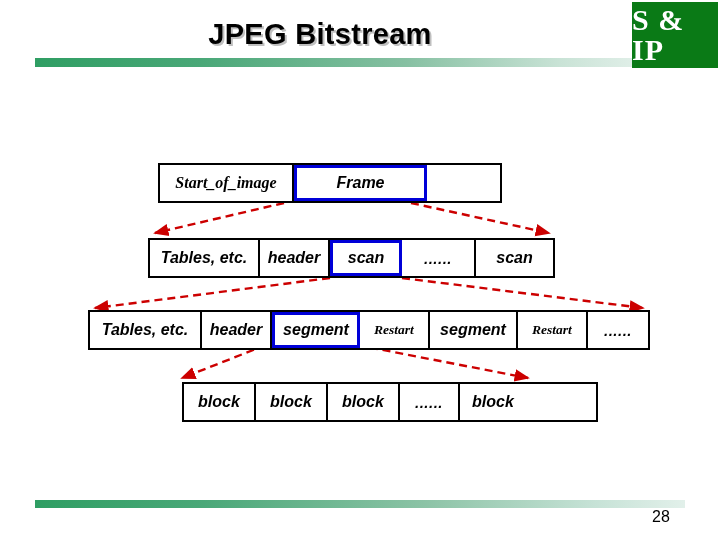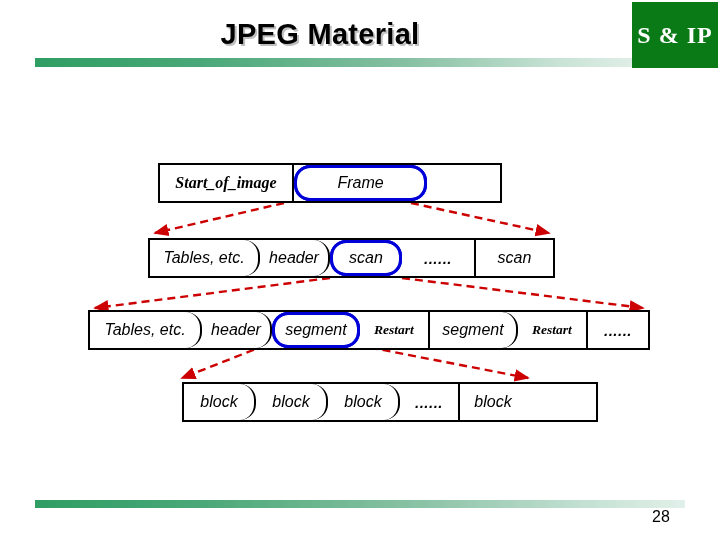--- a/index.html
+++ b/index.html
@@ -46,21 +46,21 @@
     width: 86px;
     height: 66px;
     background: #0a7a16;
     display: flex;
     align-items: center;
     justify-content: center;
   }
   #logo-text {
     font-family: "Liberation Serif", serif;
     font-weight: bold;
-    font-size: 24px;
+    font-size: 30px;
     color: #ffffff;
     letter-spacing: 1px;
     line-height: 1;
   }
 
   
   #diagram {
     position: absolute;
     left: 0;
     top: 0;
@@ -100,23 +100,22 @@
   
   .t-serif-italic {
     font-family: "Liberation Serif", serif;
     font-style: italic;
     font-weight: bold;
     font-size: 16px;
   }
   .t-sans-bold-italic {
     font-family: "Liberation Sans", sans-serif;
     font-style: italic;
-    font-weight: normal;
+    font-weight: bold;
     font-size: 16px;
-    border-radius: 16px;
   }
   .t-serif-small {
     font-family: "Liberation Serif", serif;
     font-style: italic;
     font-weight: bold;
     font-size: 13.5px;
   }
   .t-dots {
     font-family: "Liberation Sans", sans-serif;
     font-weight: bold;
@@ -160,21 +159,21 @@
     font-family: "Liberation Sans", sans-serif;
     font-size: 16px;
     color: #000000;
   }
 </style>
 </head>
 <body>
 
 <div id="slide">
 
-  <div id="slide-title">JPEG Material</div>
+  <div id="slide-title">JPEG Bitstream</div>
 
   <div id="header-rule"></div>
 
   <div id="logo-box">
     <span id="logo-text">S &amp; IP</span>
   </div>
 
   <div id="diagram">
 
     <svg id="arrow-layer" viewBox="0 0 720 540">

